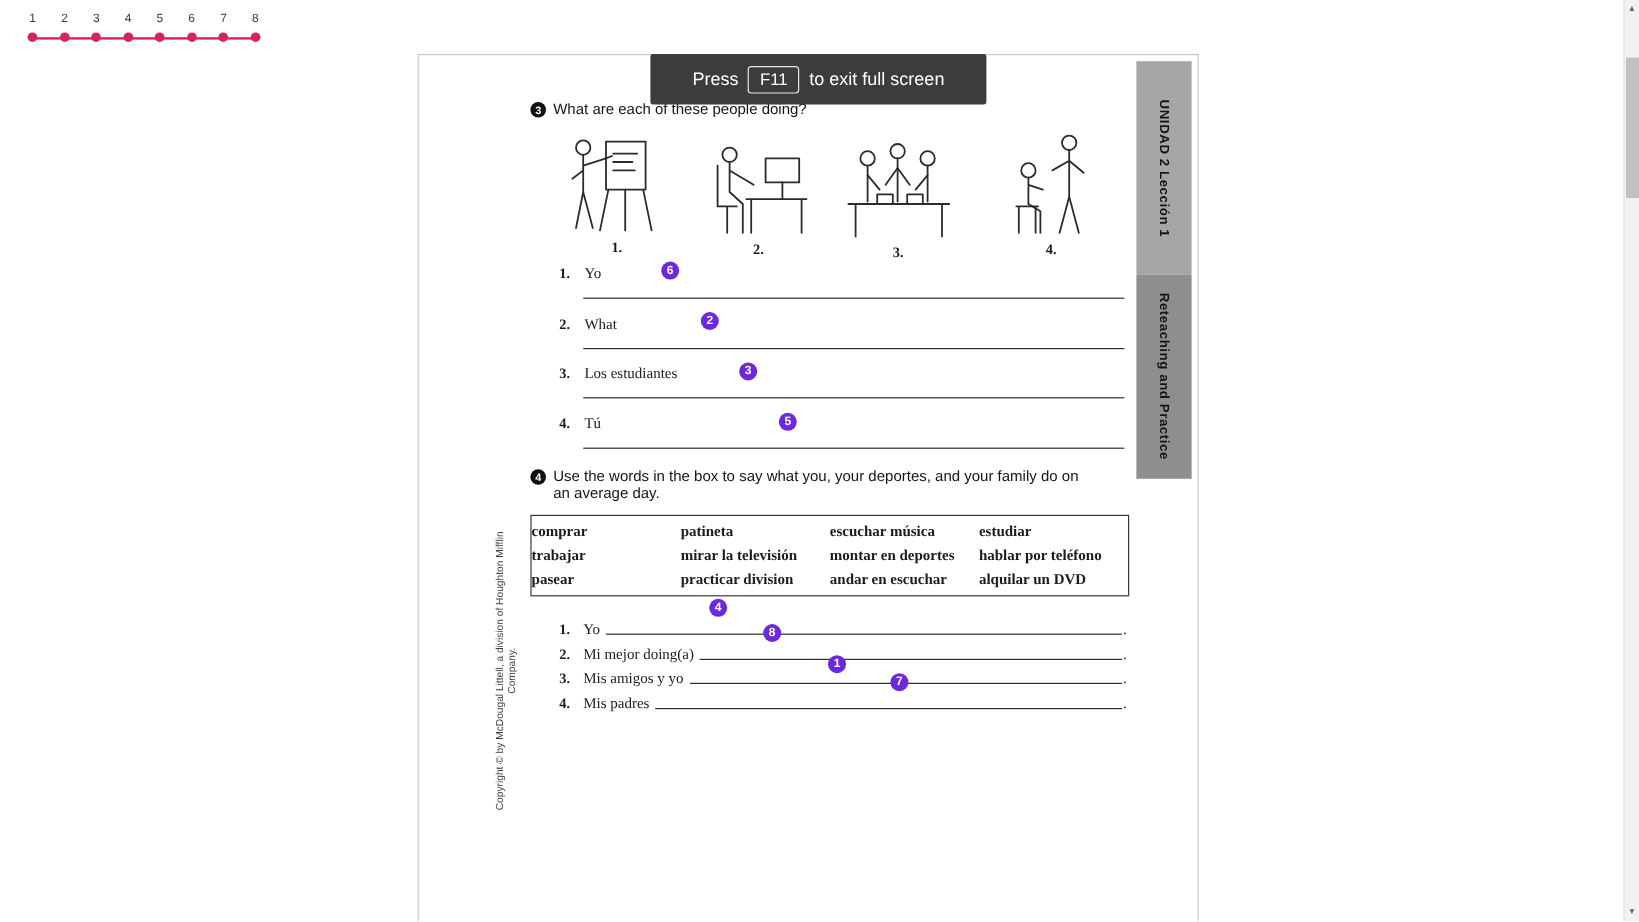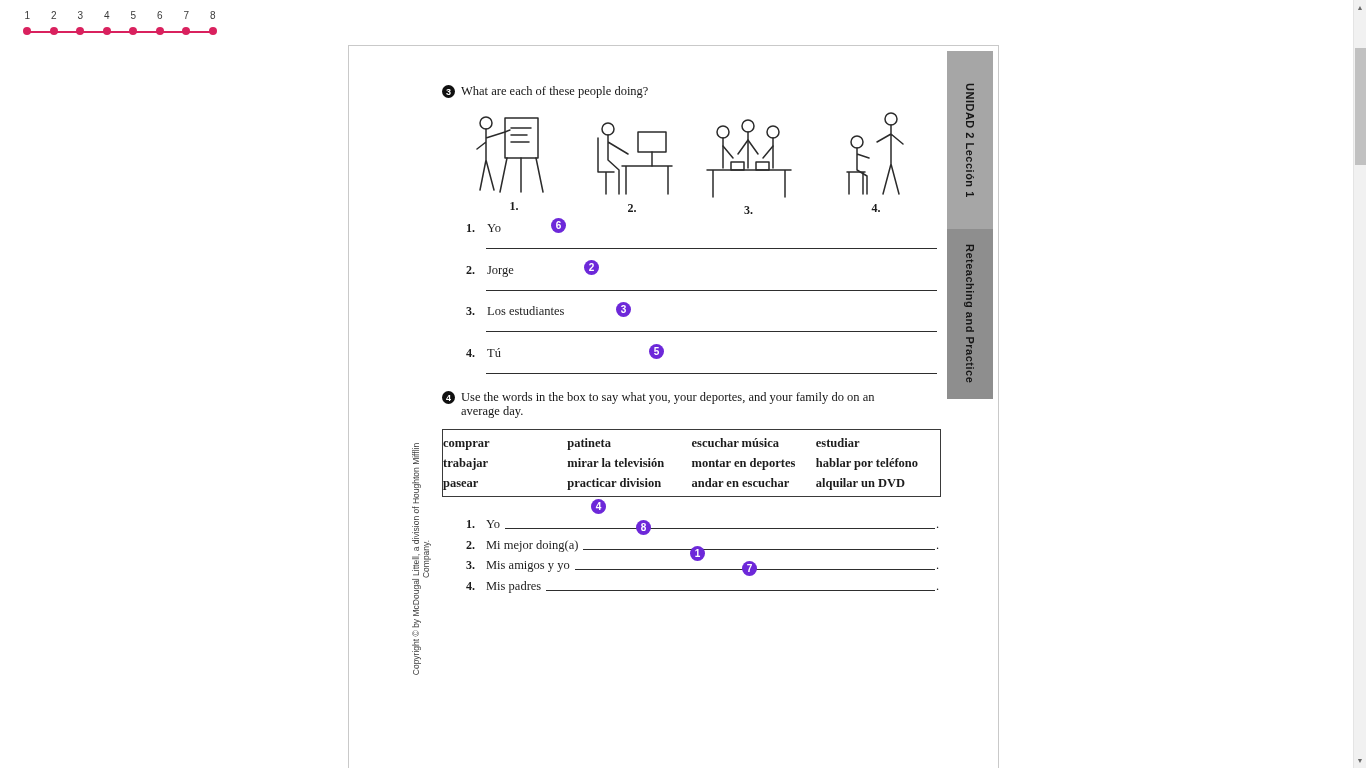--- a/index.html
+++ b/index.html
@@ -29,21 +29,21 @@
     position:absolute; left:348px; top:45px; width:651px; height:723px; background:#fff;
     border-left:1px solid var(--page-border); border-right:1px solid var(--page-border); border-top:1px solid var(--page-border);
   }
 
   .ex-header { position:absolute; display:flex; align-items:flex-start; gap:6px; }
   .ex-badge {
     flex:0 0 auto; width:13px; height:13px; margin-top:1px; border-radius:50%;
     background:#101010; color:#fff; font-size:9px; font-weight:bold;
     display:flex; align-items:center; justify-content:center;
   }
-  .ex-prompt { font-family:Liberation Serif, serif; font-size:12.5px; line-height:14px; color:#141414; }
+  .ex-prompt { font-family:Liberation Sans, sans-serif; font-size:12.5px; line-height:14px; color:#141414; }
   #ex3-header { left:93px; top:38px; }
   #ex4-header { left:93px; top:344px; width:465px; }
   #ex4-header .ex-prompt { width:452px; }
 
   .figure { position:absolute; display:flex; flex-direction:column; align-items:center; }
   .figure svg { display:block; stroke:#2b2b2b; stroke-width:1.5; fill:none; stroke-linecap:round; stroke-linejoin:round; }
   .fig-label { margin-top:3px; font-family:"Liberation Serif", serif; font-weight:bold; font-size:12px; }
   #fig1 { left:120px; top:62px; } #fig2 { left:237px; top:64px; }
   #fig3 { left:352px; top:66px; } #fig4 { left:486px; top:60px; }
 
@@ -191,21 +191,21 @@
       <div class="fig-label">4.</div>
     </div>
 
     <div class="ex3-row" style="top:175px">
       <span class="row-num">1.</span>
       <span class="row-sub">Yo</span>
       <div class="ex3-line"></div>
     </div>
     <div class="ex3-row" style="top:217px">
       <span class="row-num">2.</span>
-      <span class="row-sub">Jorge</span>
+      <span class="row-sub">What</span>
       <div class="ex3-line"></div>
     </div>
     <div class="ex3-row" style="top:258px">
       <span class="row-num">3.</span>
       <span class="row-sub">Los estudiantes</span>
       <div class="ex3-line"></div>
     </div>
     <div class="ex3-row" style="top:300px">
       <span class="row-num">4.</span>
       <span class="row-sub">Tú</span>
@@ -262,20 +262,25 @@
         <span class="vtext">UNIDAD 2 Lección 1</span>
       </div>
       <div class="tab-seg" id="tab-bottom">
         <span class="vtext">Reteaching and Practice</span>
       </div>
     </div>
 
     <div class="copyright">Copyright © by McDougal Littell, a division of Houghton Mifflin Company.</div>
   </div>
 
+  <div class="toast">
+    <span>Press</span>
+    <span class="keycap">F11</span>
+    <span>to exit full screen</span>
+  </div>
 
   <div class="marker" style="left:551px; top:218px">6</div>
   <div class="marker" style="left:584px; top:260px">2</div>
   <div class="marker" style="left:616px; top:302px">3</div>
   <div class="marker" style="left:649px; top:344px">5</div>
   <div class="marker" style="left:591px; top:499px">4</div>
   <div class="marker" style="left:636px; top:520px">8</div>
   <div class="marker" style="left:690px; top:546px">1</div>
   <div class="marker" style="left:742px; top:561px">7</div>
 

